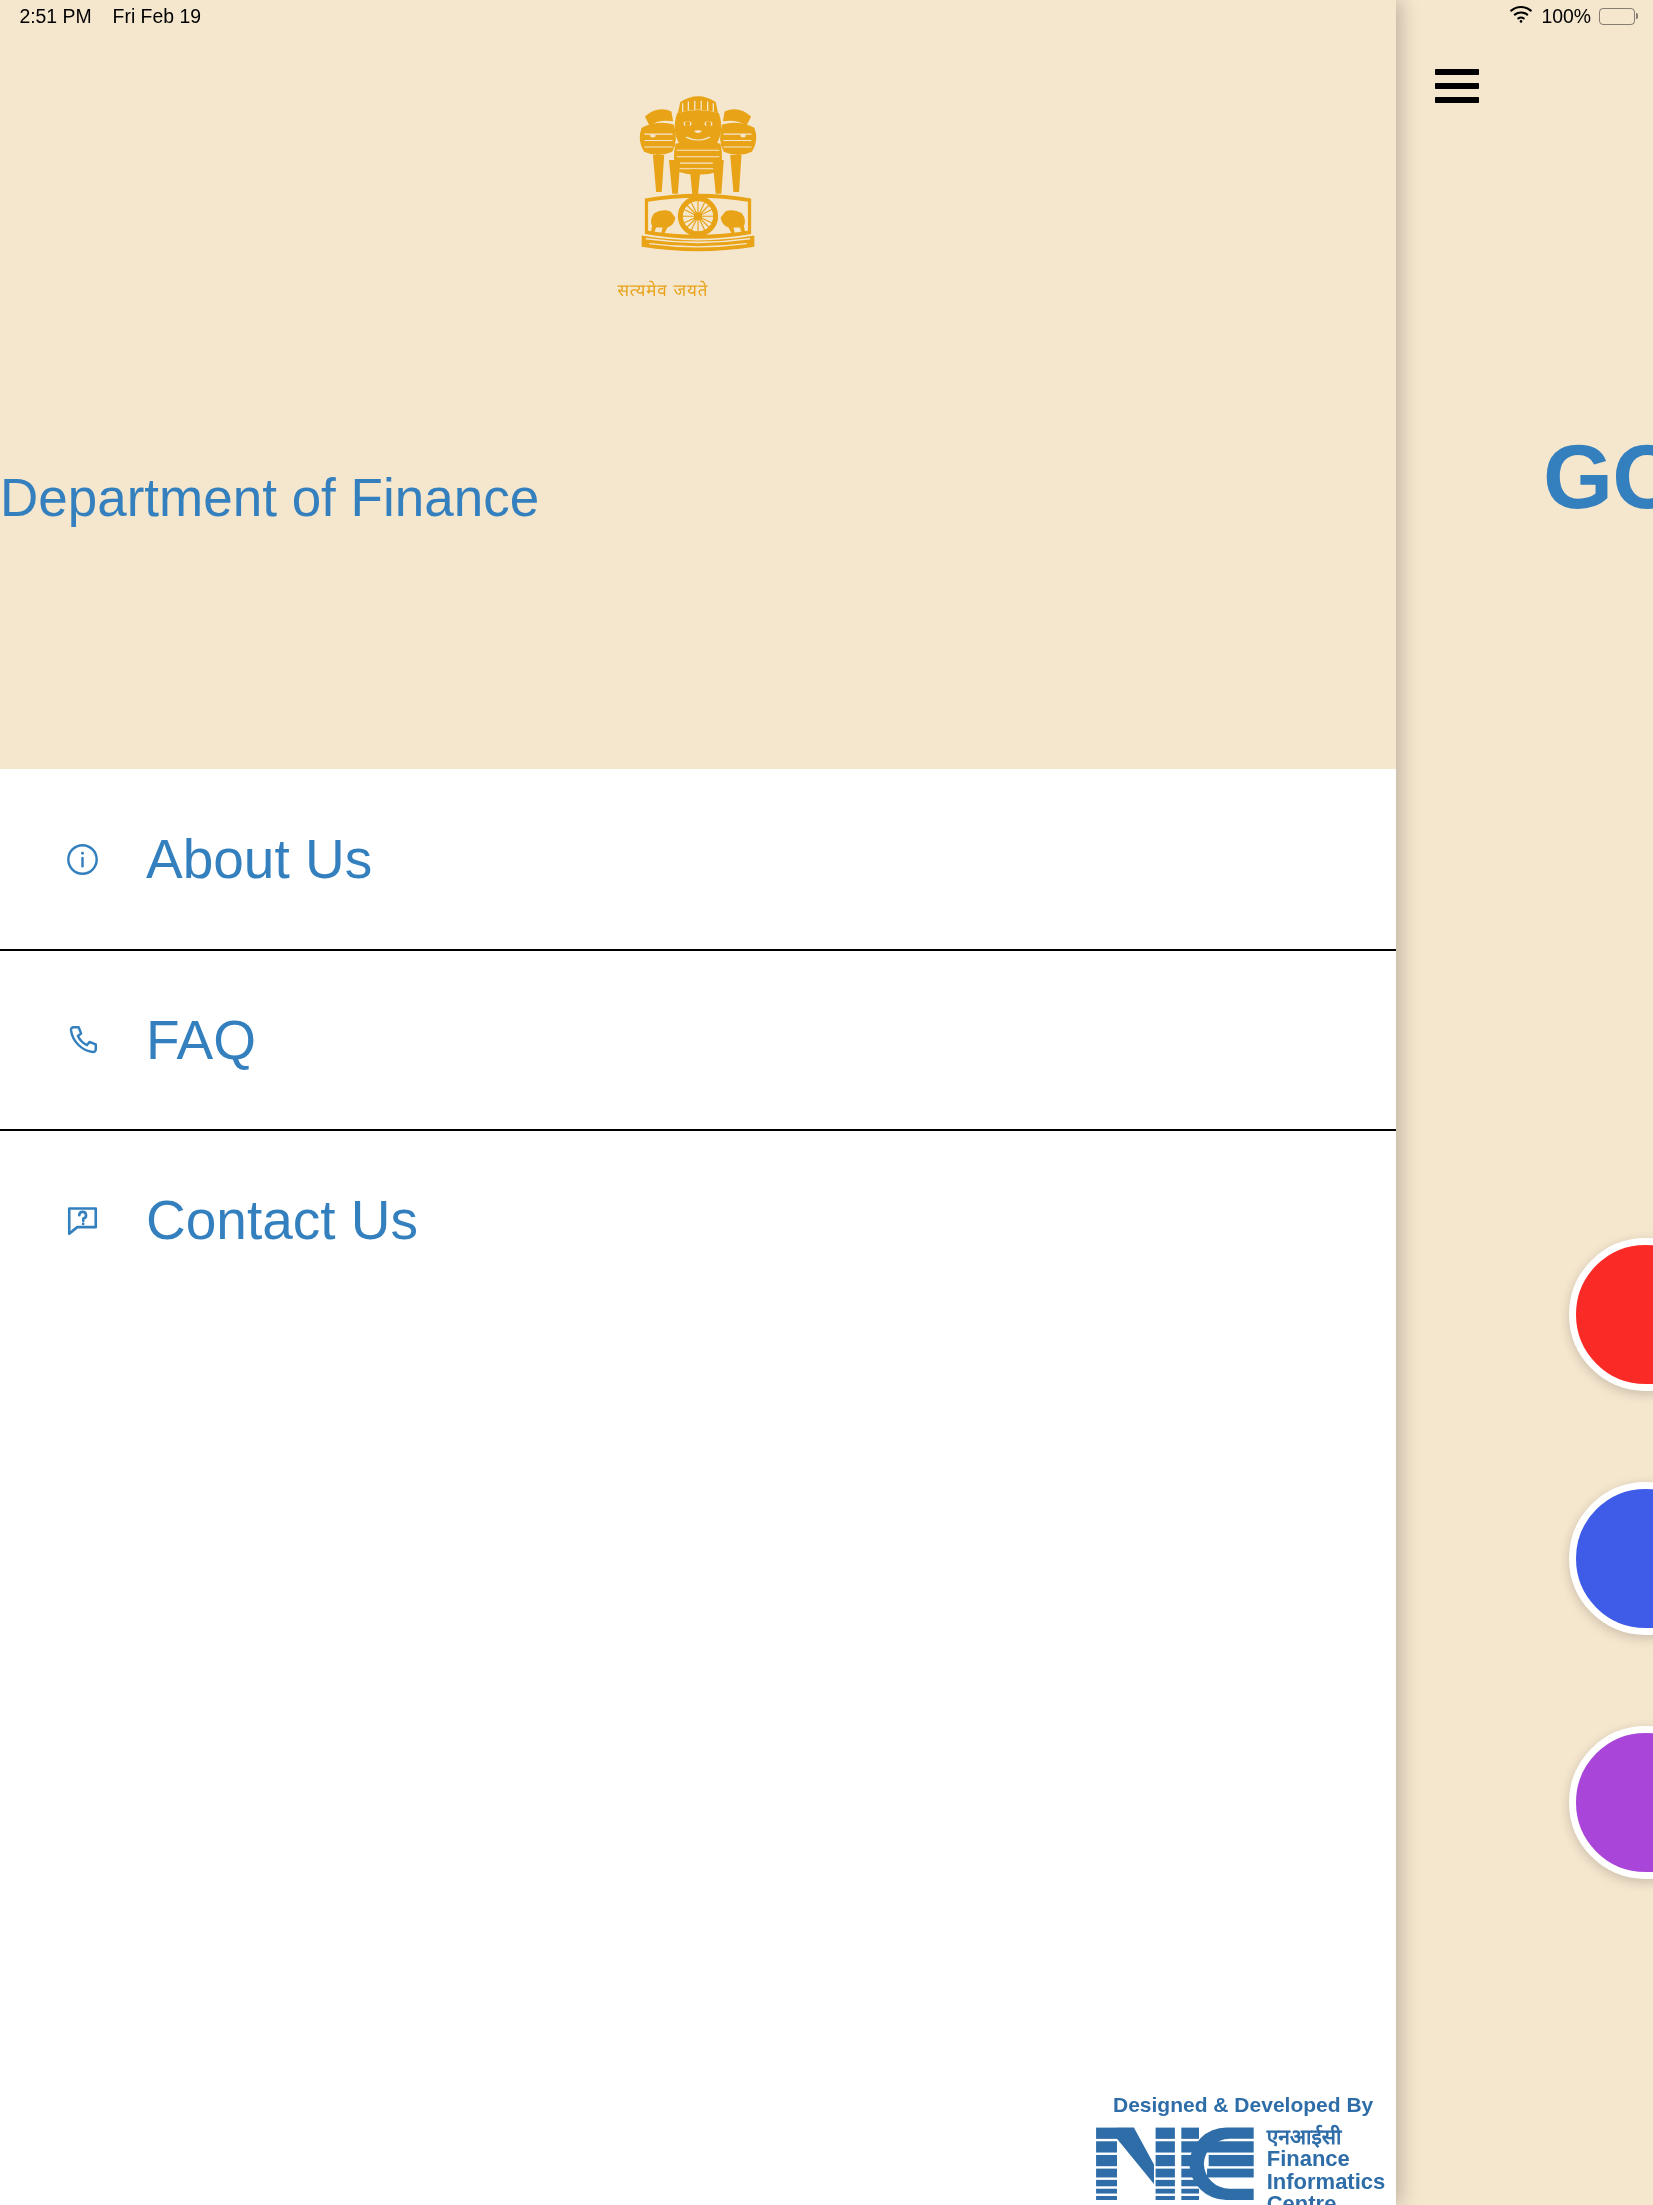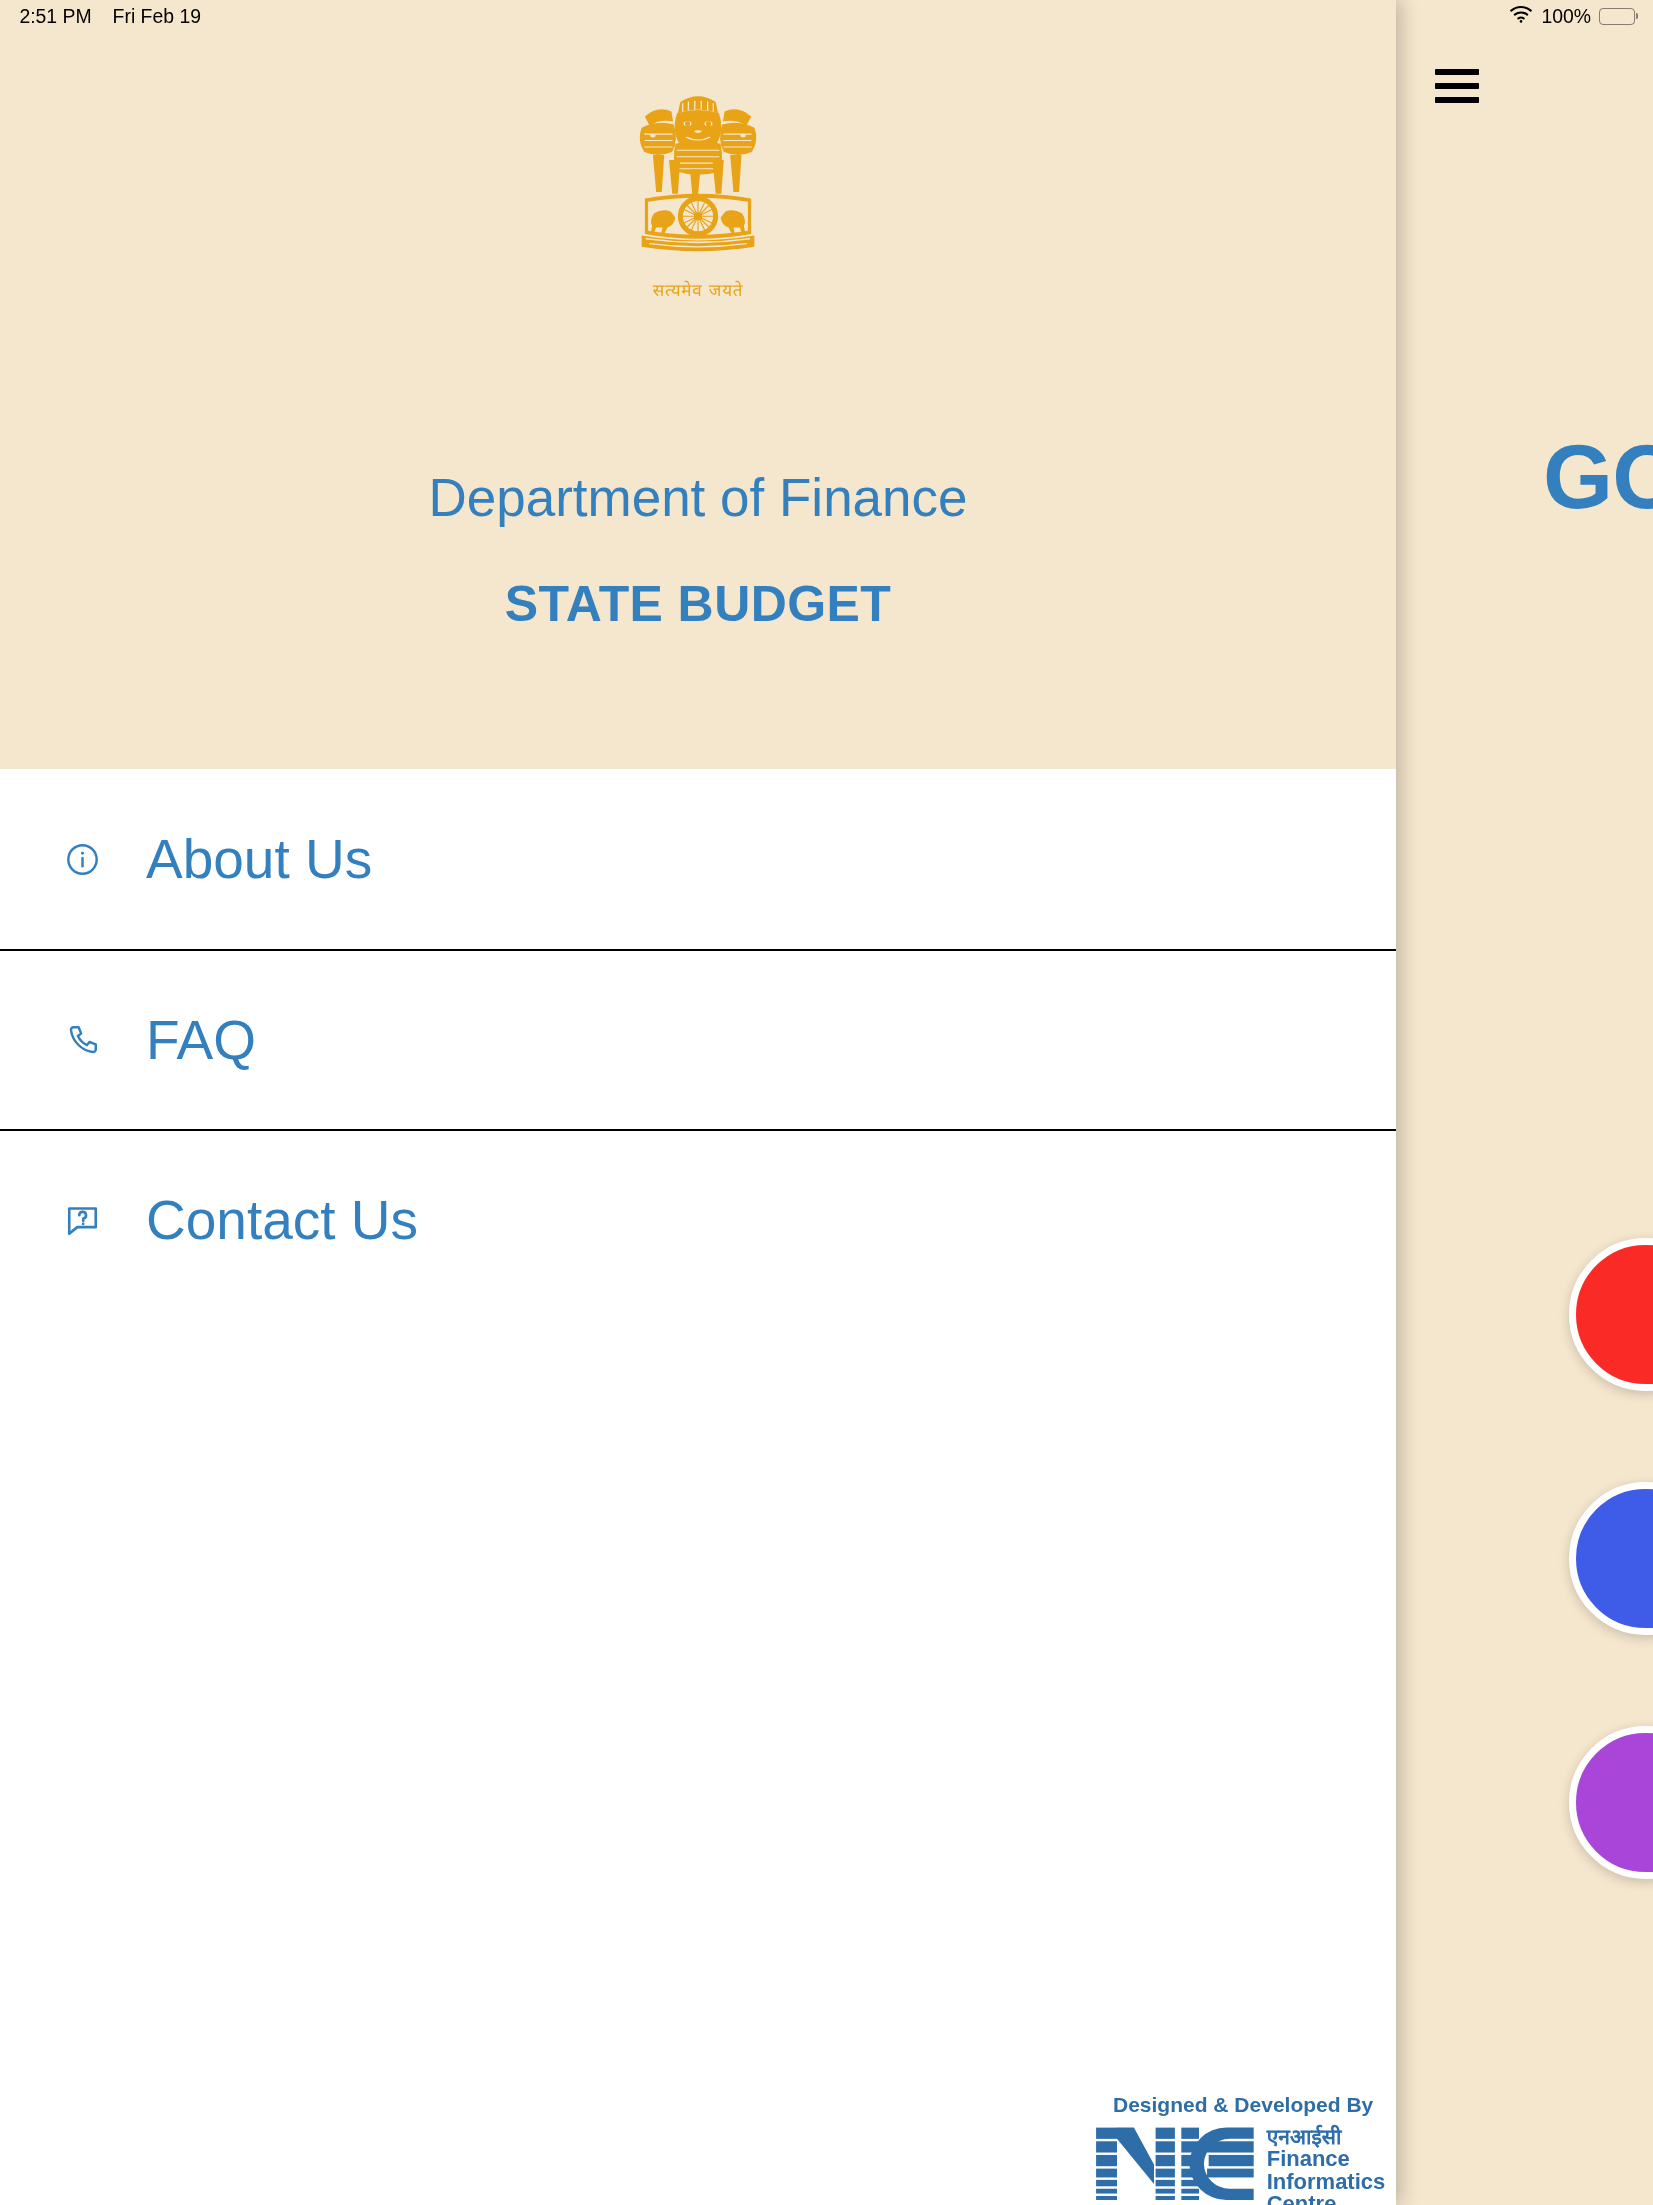--- a/index.html
+++ b/index.html
@@ -76,21 +76,21 @@
     background: #ffffff;
     box-shadow: 4.8px 0 18px rgba(0,0,0,0.22);
     overflow: hidden;
   }
   #drawer-header {
     position: relative;
     width: 100%;
     height: 801px;
     background: #F5E6CE;
     box-sizing: border-box;
-    text-align: center;
+    text-align: left;
   }
 
   
   #emblem {
     position: absolute;
     left: 50%;
     transform: translateX(-50%);
     top: 71px;
     width: 161px;
     height: 238px;
@@ -330,21 +330,20 @@
         <path d="M154 176 q-10 -6 -20 -2 l-6 8 q2 10 10 12 l4 8 h4 l-2 -8 h8 l3 8 h4 l-2 -10 q4 -8 -3 -16 z" fill="#E8A317" stroke="none"></path>
 
         <path d="M30 204 q70 12 140 0 l0 14 q-70 11 -140 0 z" fill="#E8A317" stroke="none"></path>
         <path d="M36 208 q64 9 128 0" stroke="#F5E6CE" stroke-width="2"></path>
         <path d="M40 214 q60 8 120 0" stroke="#F5E6CE" stroke-width="1.4"></path>
       </svg>
       <div id="emblem-motto">सत्यमेव जयते</div>
     </div>
 
     <div id="org-subtitle">Department of Finance</div>
-    <div id="org-section">STATE BUDGET</div>
   </div>
 
   <div id="drawer-menu">
 
     <div class="menu-item">
       <span class="menu-icon">
         <svg width="37" height="37" viewBox="0 0 24 24" fill="none" stroke="currentColor" stroke-width="1.6" stroke-linecap="round" stroke-linejoin="round">
           <circle cx="12" cy="12" r="9.2"></circle>
           <line x1="12" y1="11" x2="12" y2="16.4"></line>
           <circle cx="12" cy="7.9" r="0.95" fill="currentColor" stroke="none"></circle>

